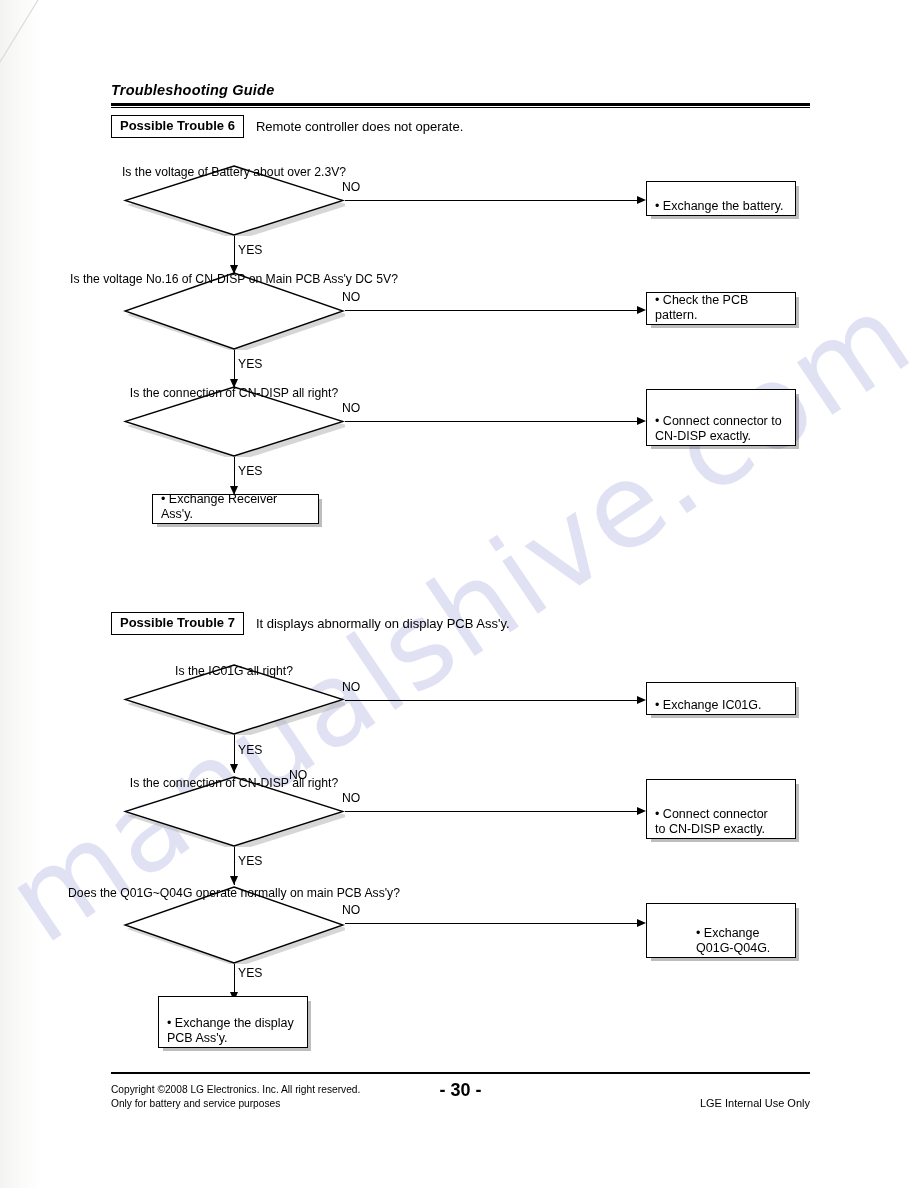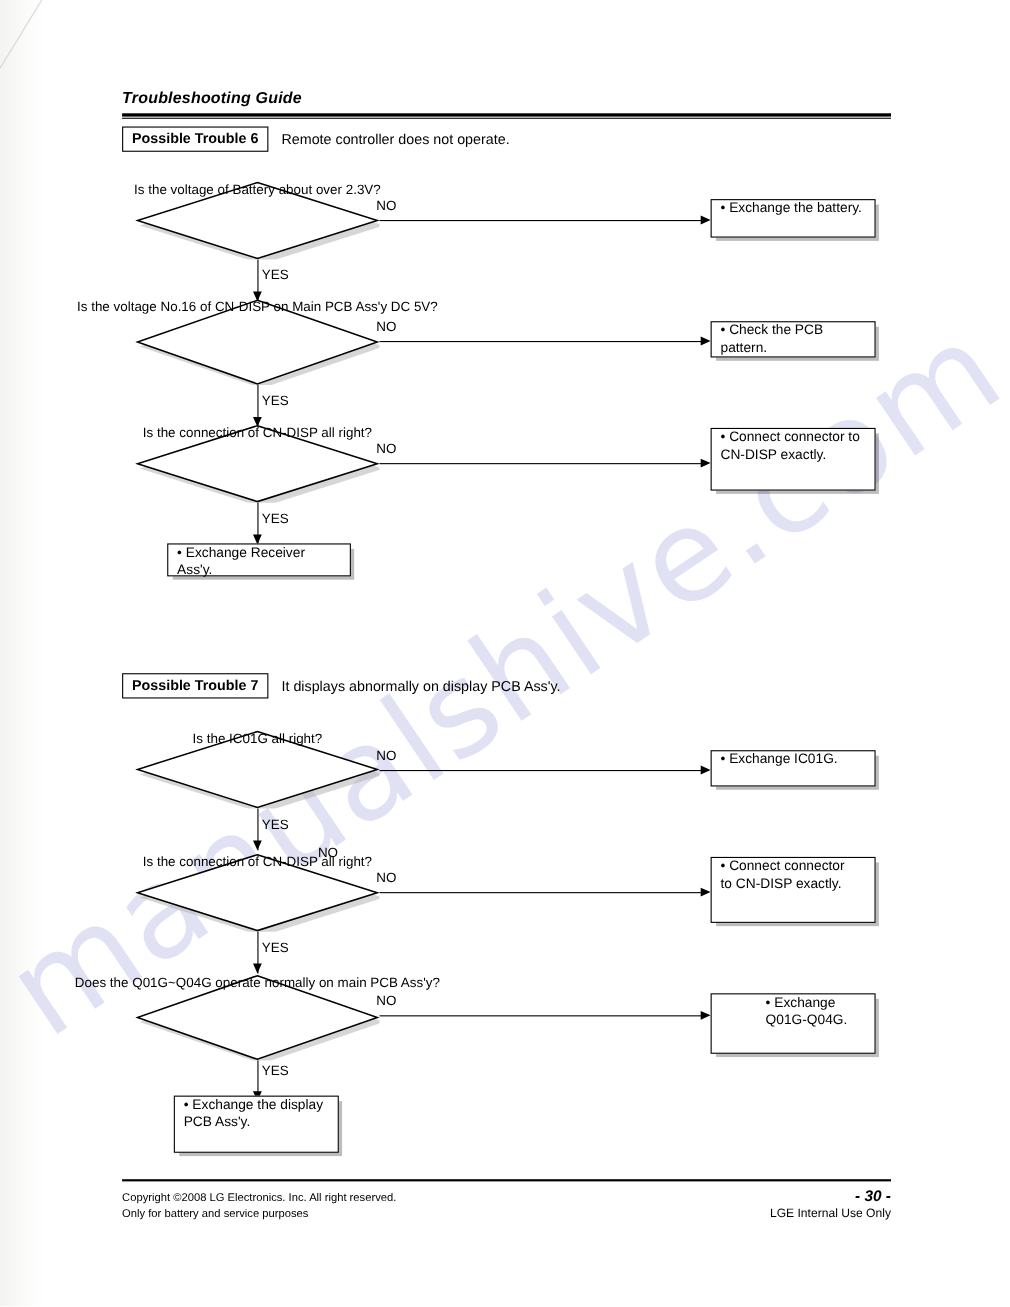--- a/index.html
+++ b/index.html
@@ -116,21 +116,21 @@
     line-height: 1.18;
     white-space: nowrap;
   }
 
   .box {
     position: absolute;
     background: #ffffff;
     border: 1.4px solid #000;
     box-shadow: 4px 4px 0 -1px rgba(0,0,0,0.26);
     display: flex;
-    align-items: flex-start;
+    align-items: flex-end;
     box-sizing: border-box;
   }
   .box .btext {
     font-size: 12.5px;
     line-height: 1.25;
     padding: 0 8px;
     white-space: pre-line;
   }
 
   .hline {
@@ -174,24 +174,23 @@
     position: relative;
     margin-top: 9px;
     height: 42px;
     font-size: 10.2px;
     line-height: 1.35;
   }
   .footer-left { position: absolute; left: 0; top: 0; }
   .footer-center {
     position: absolute;
     left: 0; right: 0; top: -5px;
-    text-align: right;
-    font-size: 14px;
+    text-align: center;
+    font-size: 18px;
     font-weight: bold;
-    font-style: italic;
   }
   .footer-right {
     position: absolute;
     right: 0; top: 13px;
     font-size: 11px;
   }
 </style>
 </head>
 <body>
 

